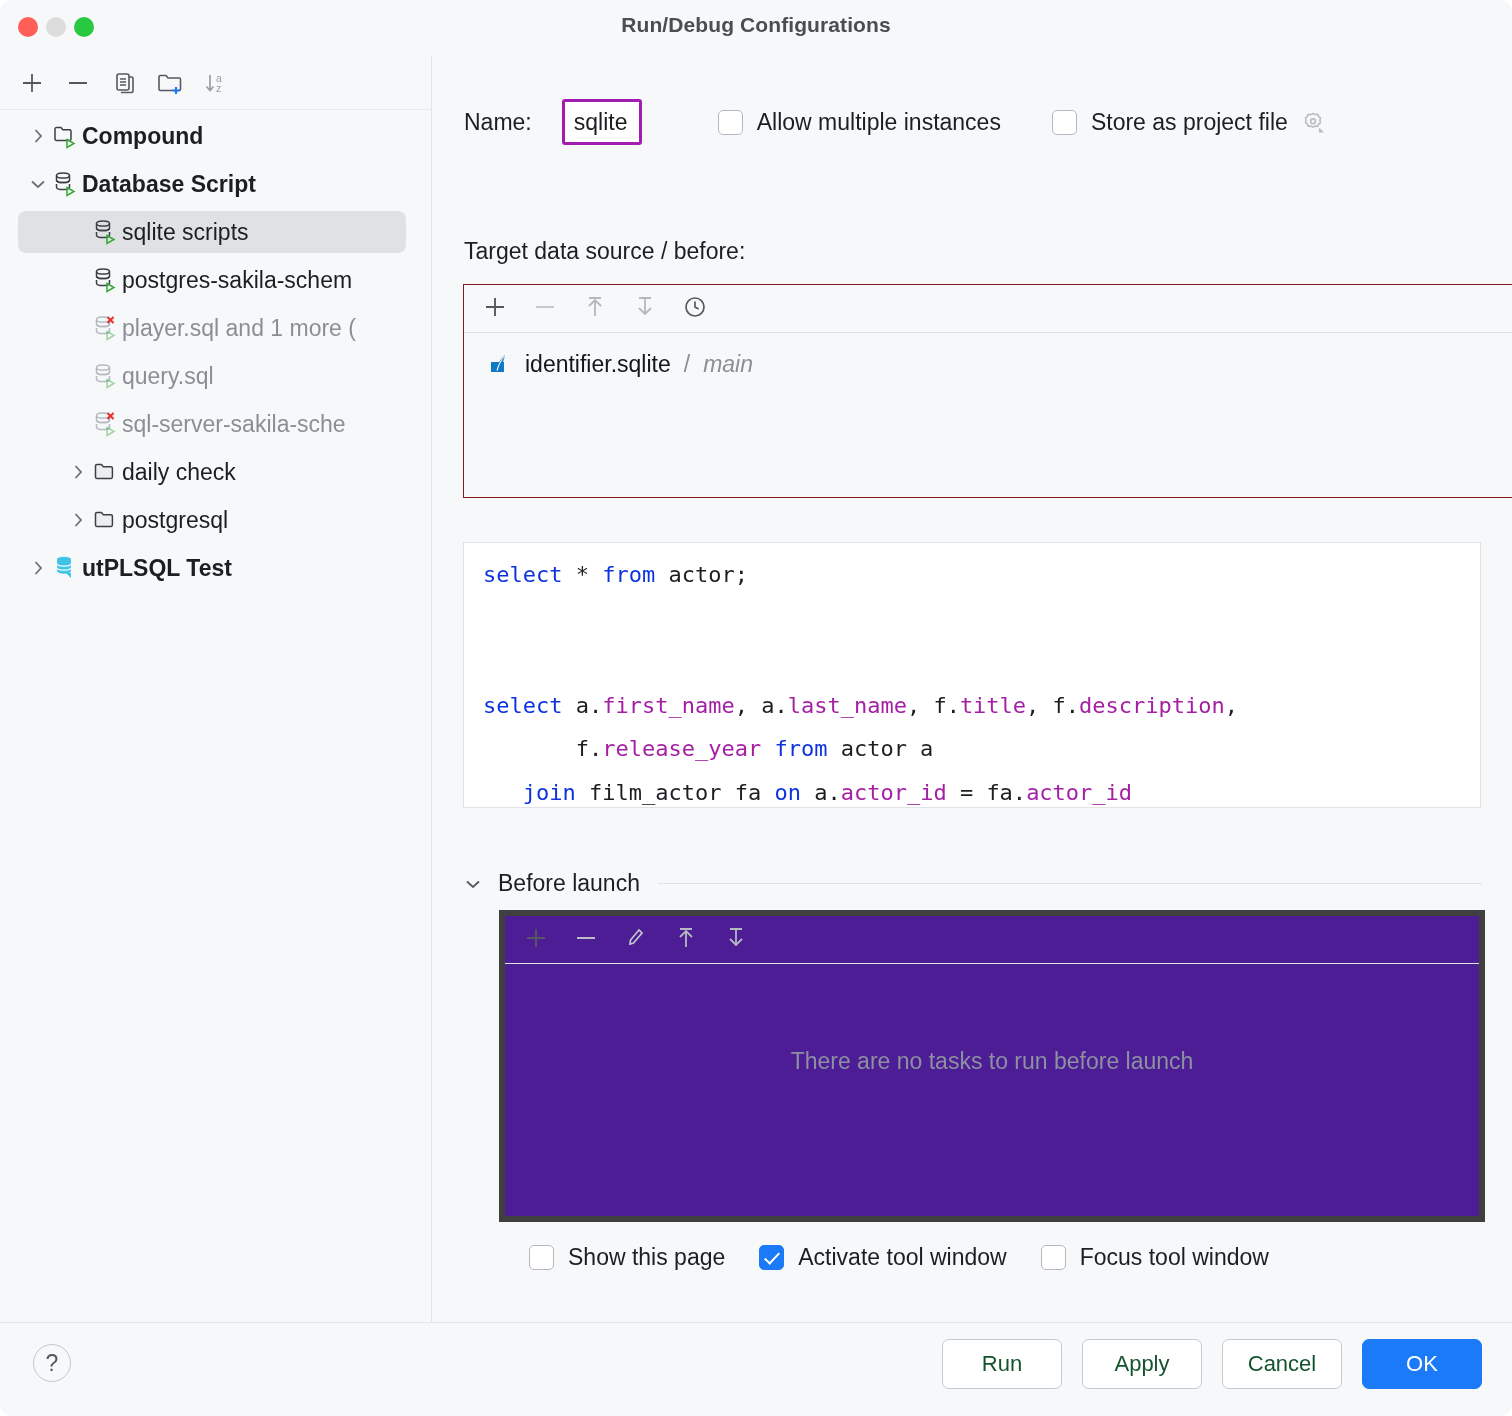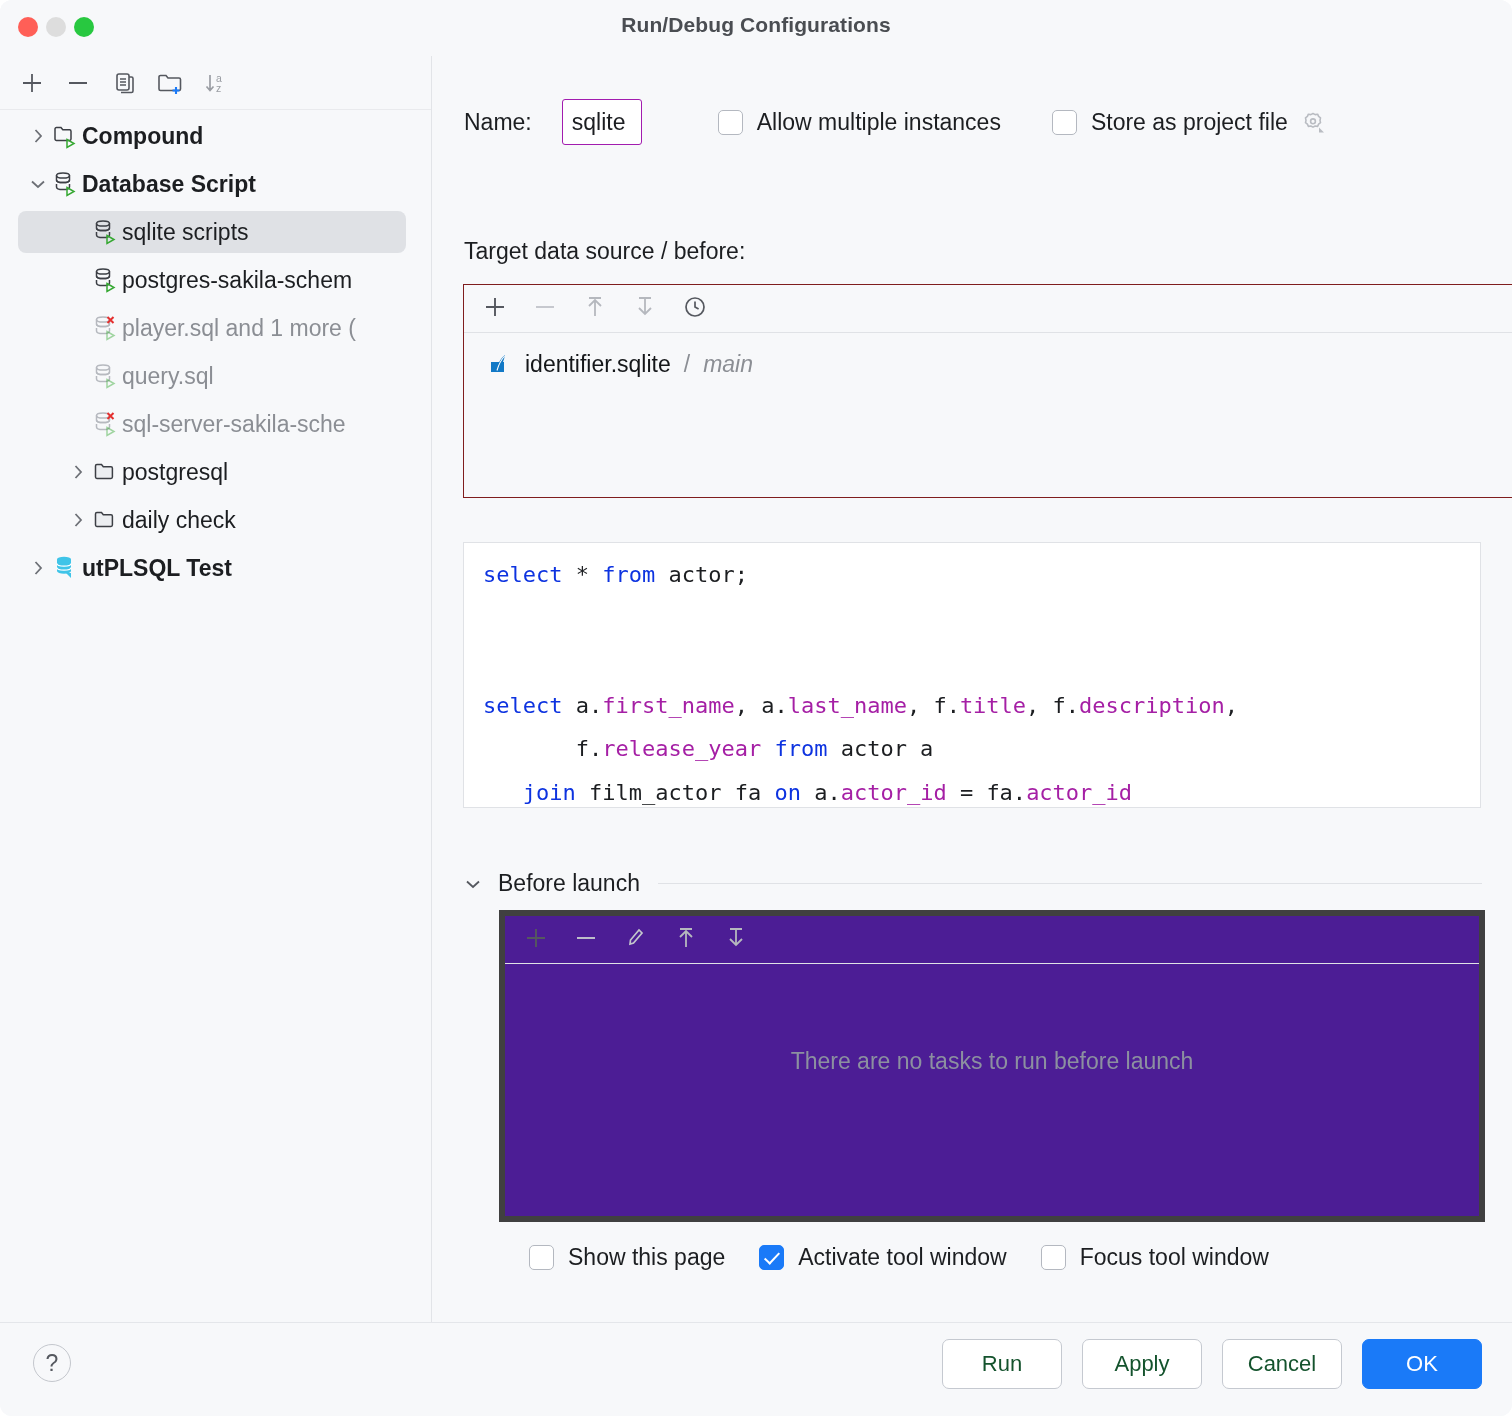--- a/index.html
+++ b/index.html
@@ -111,21 +111,21 @@
   .row-name {
     position: absolute; left: 31px; top: 44px;
     display: flex; align-items: center;
     height: 44px;
   }
   .lbl { font-size: 23px; color: #1c1e21; }
   .name-input {
     margin-left: 30px;
     width: 80px; height: 46px;
     background: #ffffff;
-    border: 1px solid #a21caf;
+    border: 3px solid #a21caf;
     border-radius: 3px;
     box-sizing: border-box;
     font-size: 23px;
     color: #1c1e21;
     display: flex; align-items: center;
     padding-left: 9px;
     overflow: hidden;
     white-space: nowrap;
   }
   .cb-wrap { display: flex; align-items: center; }
@@ -427,34 +427,34 @@
           <span class="twisty">
             <svg width="22" height="22" viewBox="0 0 22 22">
               <path d="M8.5 5 L14 11 L8.5 17" stroke="#6d7076" stroke-width="1.8" fill="none"></path>
             </svg>
           </span>
           <span class="tree-icon">
             <svg width="28" height="28" viewBox="0 0 28 28">
               <path d="M3.5 8 a1.4 1.4 0 0 1 1.4 -1.4 H9.5 l1.8 2.2 H19 a1.4 1.4 0 0 1 1.4 1.4 V19 a1.4 1.4 0 0 1 -1.4 1.4 H4.9 A1.4 1.4 0 0 1 3.5 19 Z" fill="#eceef1" stroke="#3c3f45" stroke-width="1.5"></path>
             </svg>
           </span>
-          <span class="tree-label">postgresql</span>
+          <span class="tree-label">daily check</span>
         </div>
         <div class="tree-row lvl2">
           <span class="twisty">
             <svg width="22" height="22" viewBox="0 0 22 22">
               <path d="M8.5 5 L14 11 L8.5 17" stroke="#6d7076" stroke-width="1.8" fill="none"></path>
             </svg>
           </span>
           <span class="tree-icon">
             <svg width="28" height="28" viewBox="0 0 28 28">
               <path d="M3.5 8 a1.4 1.4 0 0 1 1.4 -1.4 H9.5 l1.8 2.2 H19 a1.4 1.4 0 0 1 1.4 1.4 V19 a1.4 1.4 0 0 1 -1.4 1.4 H4.9 A1.4 1.4 0 0 1 3.5 19 Z" fill="#eceef1" stroke="#3c3f45" stroke-width="1.5"></path>
             </svg>
           </span>
-          <span class="tree-label">daily check</span>
+          <span class="tree-label">postgresql</span>
         </div>
         <div class="tree-row lvl1">
           <span class="twisty">
             <svg width="22" height="22" viewBox="0 0 22 22">
               <path d="M8.5 5 L14 11 L8.5 17" stroke="#6d7076" stroke-width="1.8" fill="none"></path>
             </svg>
           </span>
           <span class="tree-icon">
             <svg width="28" height="28" viewBox="0 0 28 28">
               <ellipse cx="12" cy="5.5" rx="7" ry="2.7" fill="#3fc4e8"></ellipse>

